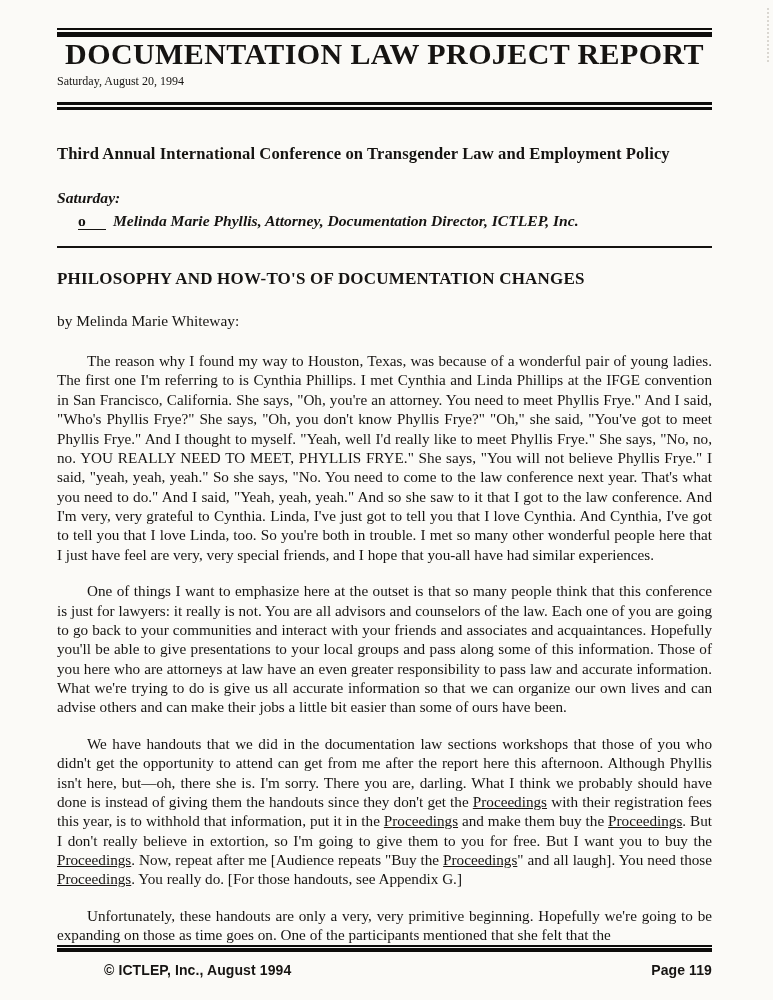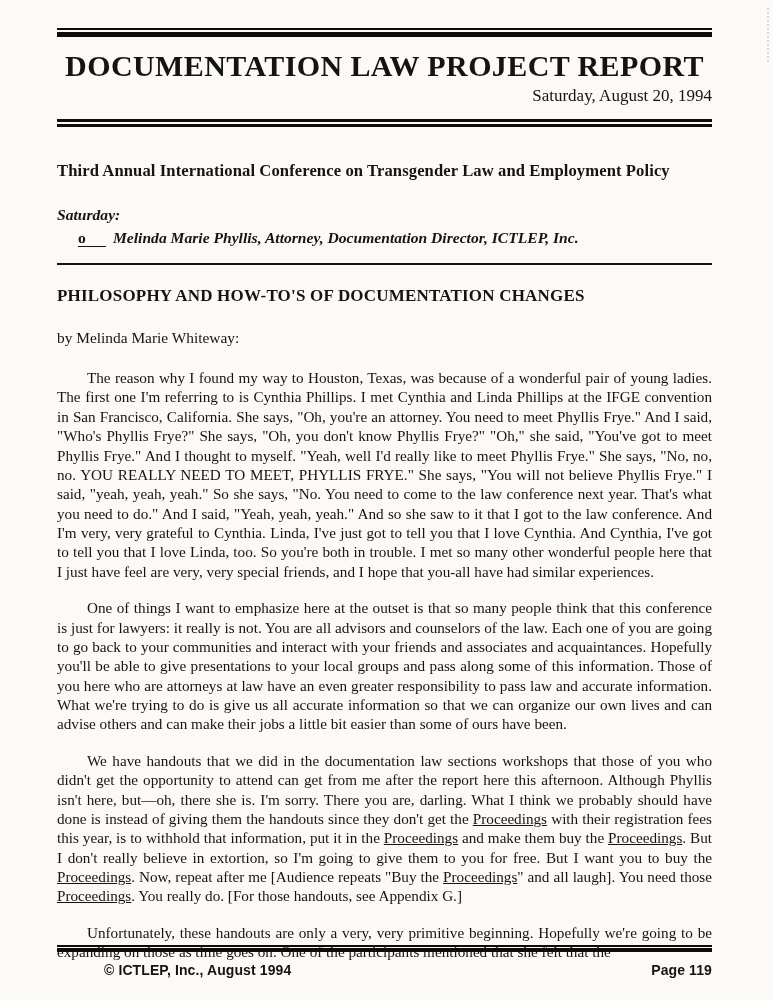--- a/index.html
+++ b/index.html
@@ -30,31 +30,31 @@
   .rule-mid .gap { height: 2px; }
   .rule-mid .t2 { height: 3px; }
   .rule-thin { height: 2px; background: #141210; }
   .rule-bottom .t1 { height: 2px; }
   .rule-bottom .gap { height: 1px; }
   .rule-bottom .t2 { height: 4px; }
   .gap { background: transparent; }
 
   
   .masthead-title {
-    margin-top: 12px;
+    margin-top: 0;
     text-align: center;
     font-size: 30px;
     font-weight: bold;
     letter-spacing: 0.4px;
     white-space: nowrap;
   }
   .masthead-date {
     margin-top: 3px;
-    text-align: right;
-    font-size: 17px;
+    text-align: left;
+    font-size: 12px;
   }
   .rule-mid { margin-top: 13px; }
 
   
   .conf-title {
     margin-top: 34px;
     font-size: 16.6px;
     font-weight: bold;
     letter-spacing: 0.1px;
     white-space: nowrap;

